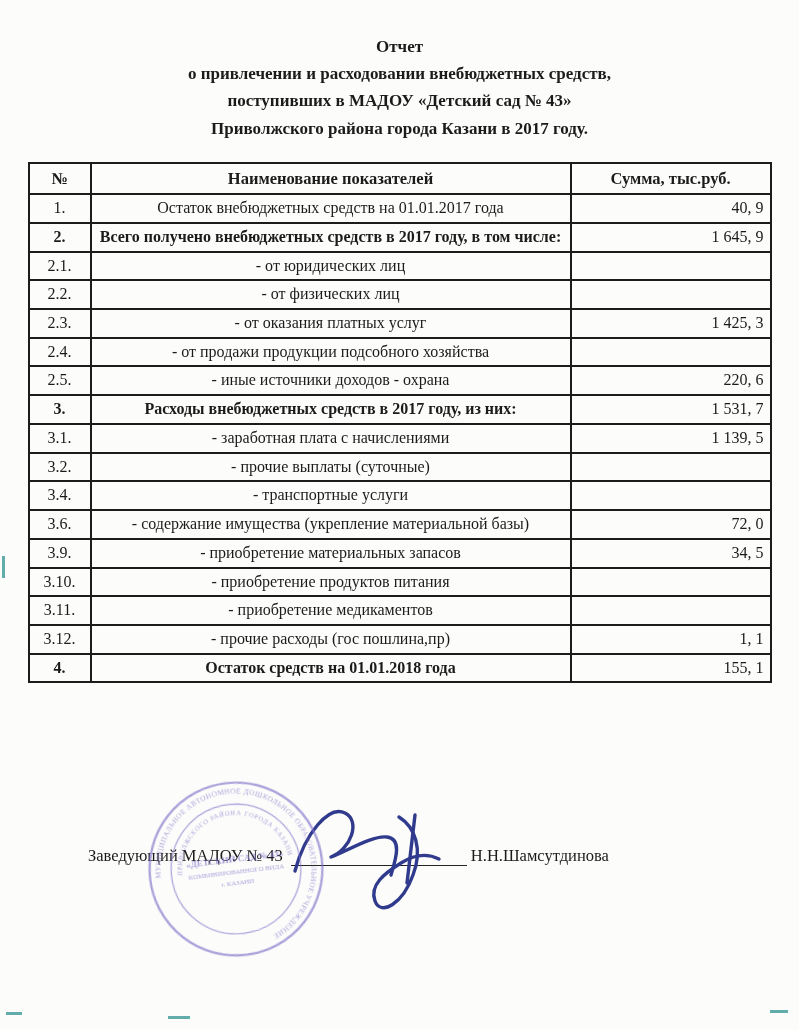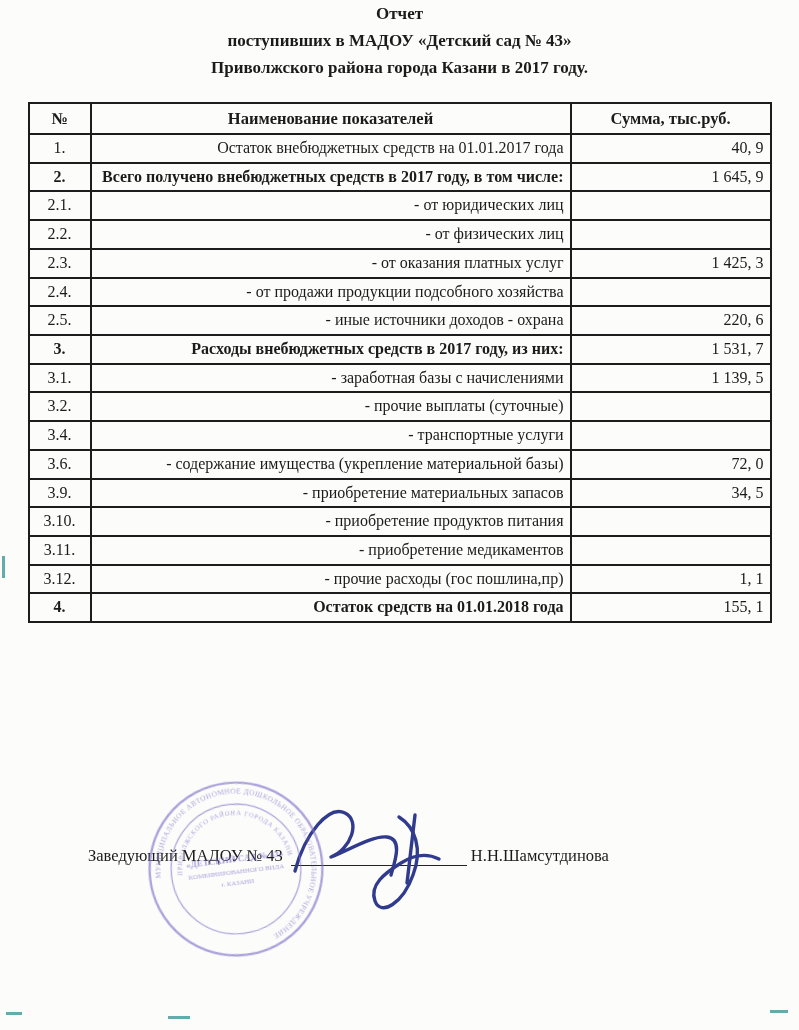--- a/index.html
+++ b/index.html
@@ -7,20 +7,21 @@
   .page {
     width: 799px;
     height: 1030px;
     background: #fcfcfa;
     position: relative;
     overflow: hidden;
     font-family: "Liberation Serif", serif;
     color: #1b1b1b;
   }
   .title-block {
+    padding-top: 33px;
     text-align: center;
     font-weight: bold;
     font-size: 17px;
     line-height: 1.6;
   }
   table.report {
     border-collapse: collapse;
     margin: 20px auto 0 auto;
     width: 742px;
     table-layout: fixed;
@@ -32,21 +33,21 @@
     vertical-align: top;
     padding: 2px 6px;
   }
   table.report th {
     font-weight: bold;
     text-align: center;
     font-size: 16.5px;
     padding: 3px 6px;
   }
   .col-num  { width: 62px;  text-align: center; }
-  .col-name { width: 480px; text-align: right; padding-left: 10px; }
+  .col-name { width: 480px; text-align: center; padding-left: 10px; }
   .col-sum  { width: 200px; text-align: right; }
   tr.bold-row .col-num, tr.bold-row .col-name { font-weight: bold; }
   .footer-row {
     position: absolute;
     left: 88px;
     top: 846px;
     font-size: 16.5px;
     display: flex;
     align-items: flex-end;
     white-space: nowrap;
@@ -86,20 +87,21 @@
   .artifact.a3 { left: 168px;top: 1016px; width: 22px; height: 3px;  }
   .artifact.a4 { left: 770px;top: 1010px; width: 18px; height: 3px;  }
 </style>
 </head>
 <body>
 
 <div class="page">
 
   <div class="title-block">
     <div>Отчет</div>
+    <div>о привлечении и расходовании внебюджетных средств,</div>
     <div>поступивших в МАДОУ «Детский сад № 43»</div>
     <div>Приволжского района города Казани в 2017 году.</div>
   </div>
 
   <table class="report">
     <thead>
       <tr>
         <th class="col-num">№</th>
         <th class="col-name">Наименование показателей</th>
         <th class="col-sum">Сумма, тыс.руб.</th>
@@ -141,21 +143,21 @@
           <td class="col-name">- иные источники доходов - охрана</td>
           <td class="col-sum">220, 6</td>
         </tr>
         <tr class="bold-row">
           <td class="col-num">3.</td>
           <td class="col-name">Расходы внебюджетных средств в 2017 году, из них:</td>
           <td class="col-sum">1 531, 7</td>
         </tr>
         <tr>
           <td class="col-num">3.1.</td>
-          <td class="col-name">- заработная базы с начислениями</td>
+          <td class="col-name">- заработная плата с начислениями</td>
           <td class="col-sum">1 139, 5</td>
         </tr>
         <tr>
           <td class="col-num">3.2.</td>
           <td class="col-name">- прочие выплаты (суточные)</td>
           <td class="col-sum"></td>
         </tr>
         <tr>
           <td class="col-num">3.4.</td>
           <td class="col-name">- транспортные услуги</td>

